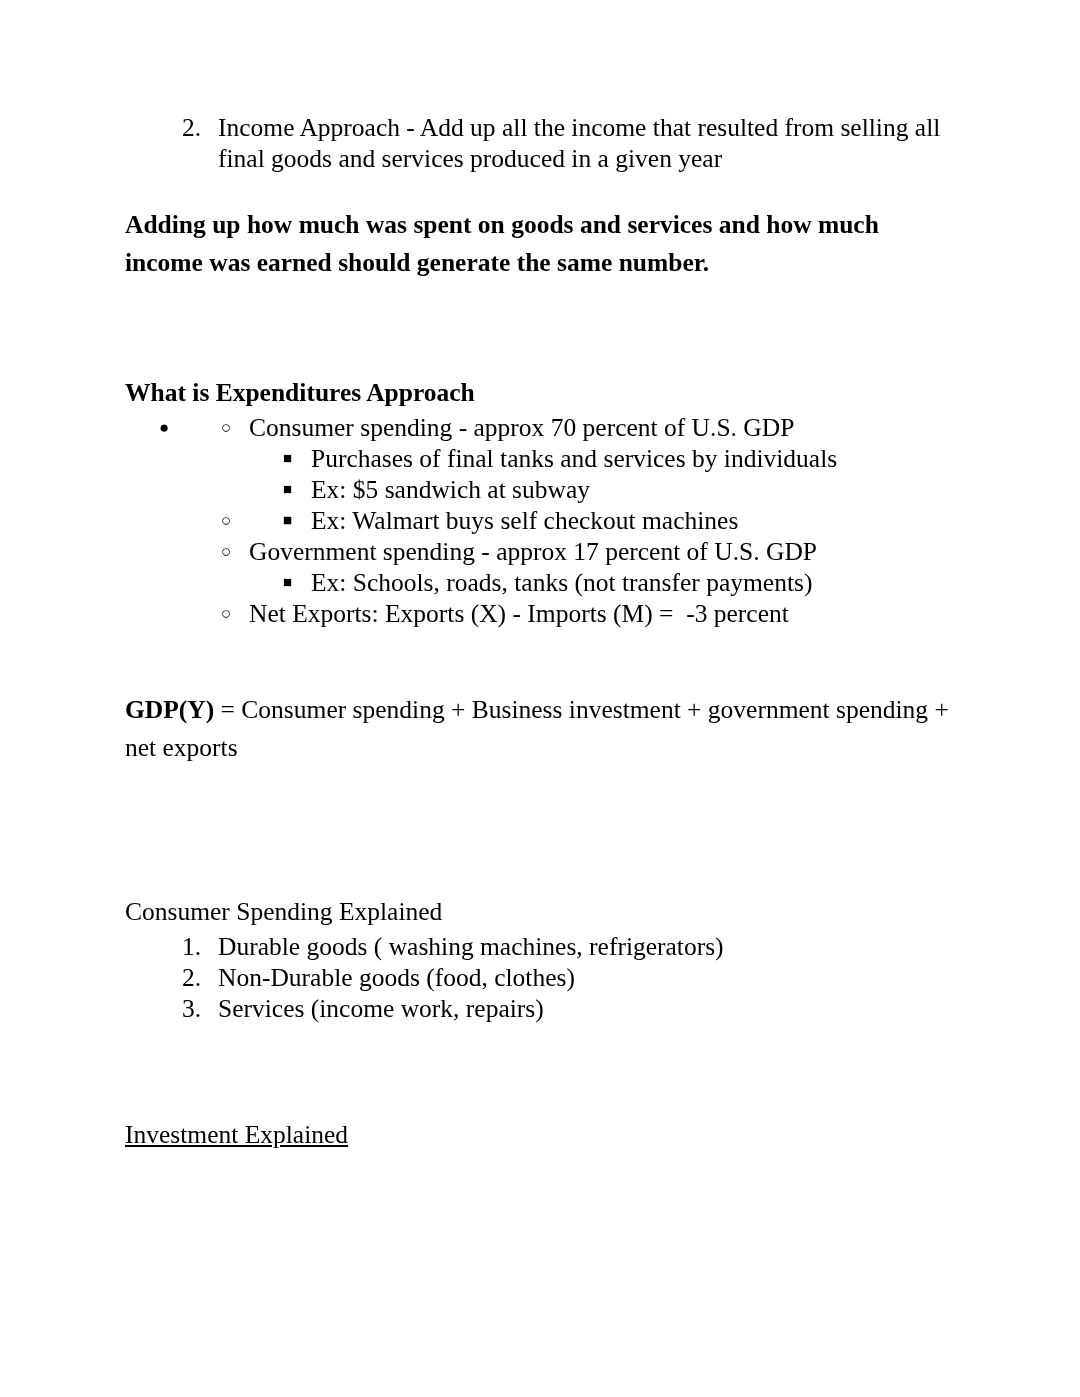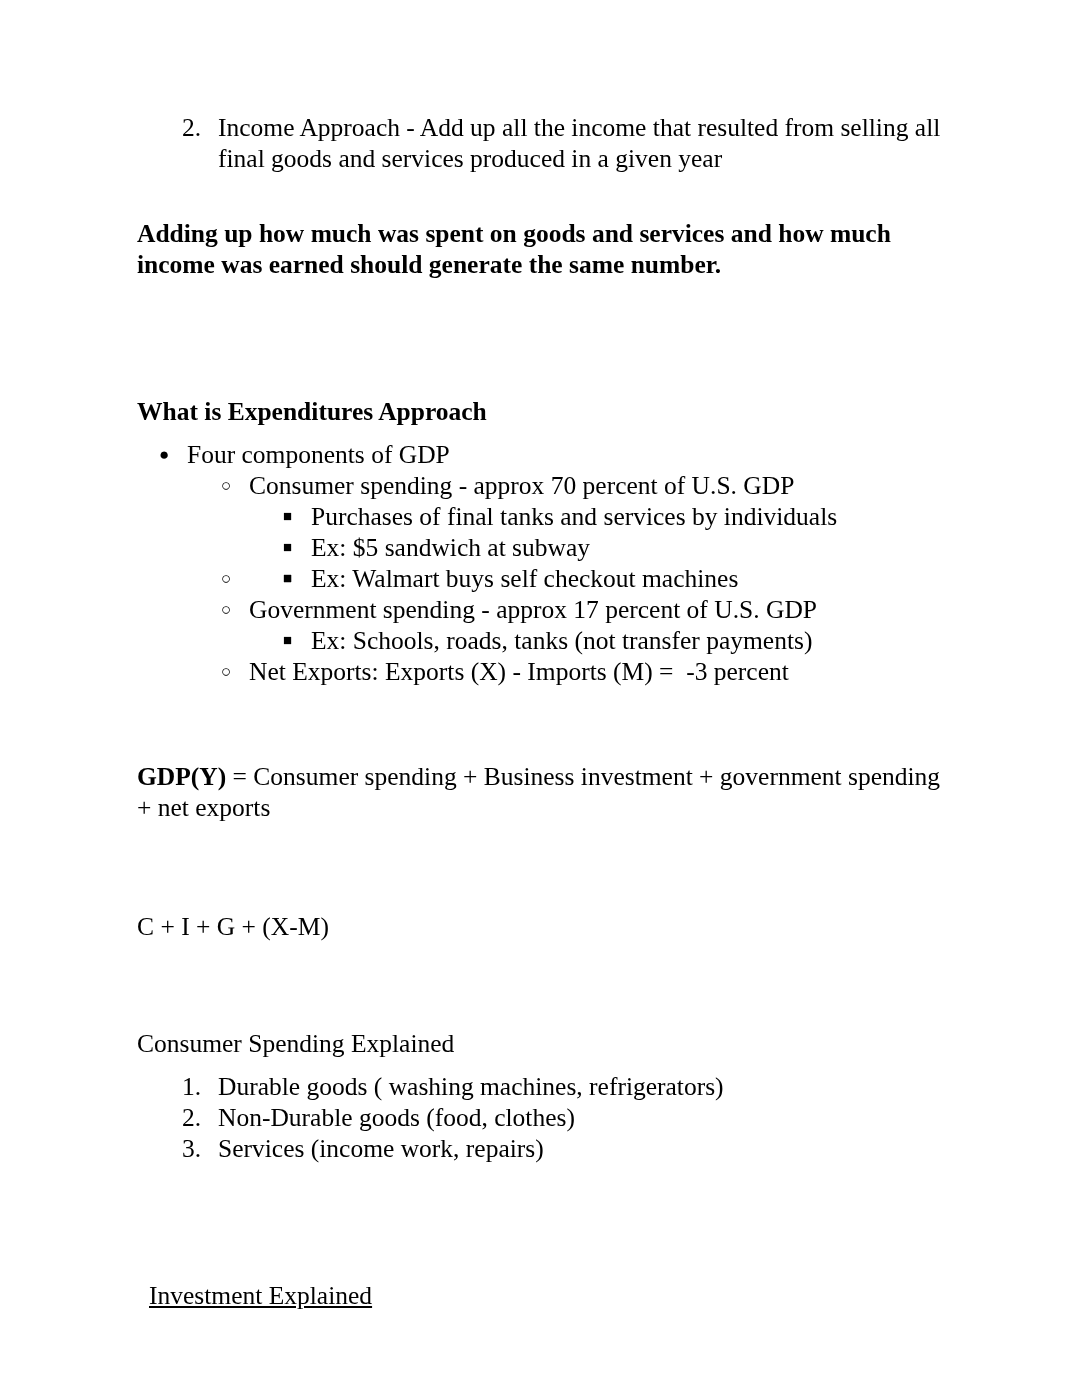--- a/index.html
+++ b/index.html
@@ -25,23 +25,23 @@
   }
 
   .doc-body {
     width: 832px;
     font-size: 25.5px;
     line-height: 31px;
   }
 
   
   .para {
-    margin: 12px;
-    font-size: 25.5px;
-    line-height: 31px;
+    margin: 0;
+    font-size: 25.5px;
+    line-height: 38px;
   }
   .para.bold { font-weight: bold; }
   .para.underline-bold {
     font-weight: normal;
     text-decoration: underline;
     display: inline-block;
   }
   .spacer-md { height: 32px; }
   .spacer-lg { height: 62px; }
   .spacer-xl { height: 92px; }
@@ -136,21 +136,20 @@
 
     <p class="para bold">Adding up how much was spent on goods and services and how much income was earned should generate the same number.</p>
 
     <div class="spacer-xl"></div>
 
     <p class="para bold">What is Expenditures Approach</p>
 
     <ul class="bul-list lvl1">
       <li>
         <span class="marker">●</span>
-        <span>Four components of GDP</span>
 
         <ul class="bul-list lvl2 sub-wrap">
 
           <li>
             <span class="marker">○</span>
             <span>Consumer spending - approx 70 percent of U.S. GDP</span>
             <ul class="bul-list lvl3 sub-wrap">
               <li>
                 <span class="marker">■</span>
                 <span>Purchases of final tanks and services by individuals</span>
@@ -199,21 +198,20 @@
 
     <p class="para">
       <span class="inline-bold">GDP(Y)</span><span> = Consumer spending + Business investment + government spending + net exports</span>
     </p>
 
     <div class="spacer-md"></div>
 
 
     <div class="spacer-md"></div>
 
-    <p class="para">C + I + G + (X-M)</p>
 
     <div class="spacer-lg"></div>
 
     <p class="para">Consumer Spending Explained</p>
 
     <ol class="num-list">
       <li>
         <span class="marker">1.</span>
         <span>Durable goods ( washing machines, refrigerators)</span>
       </li>

